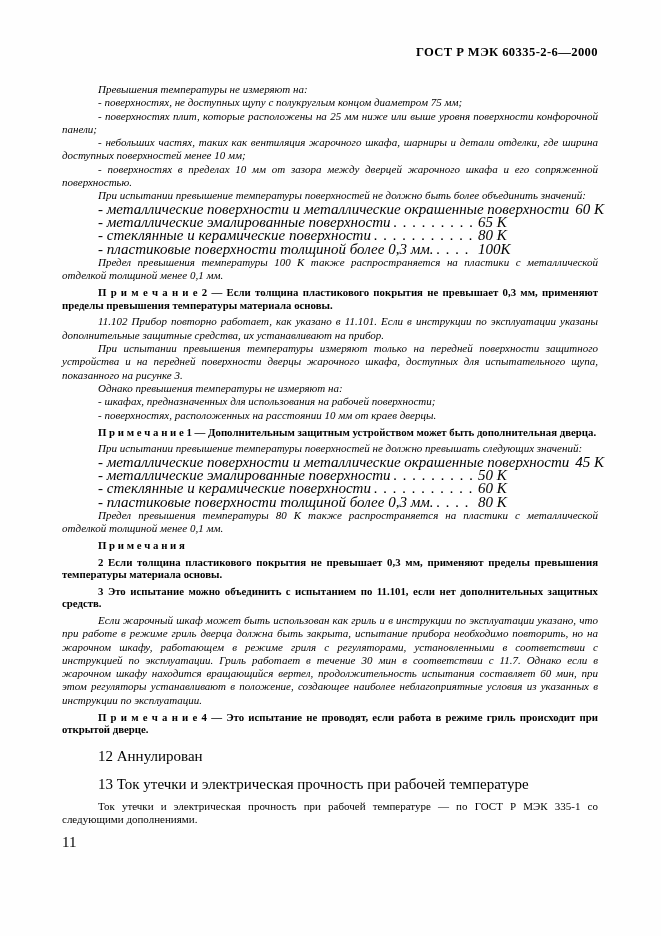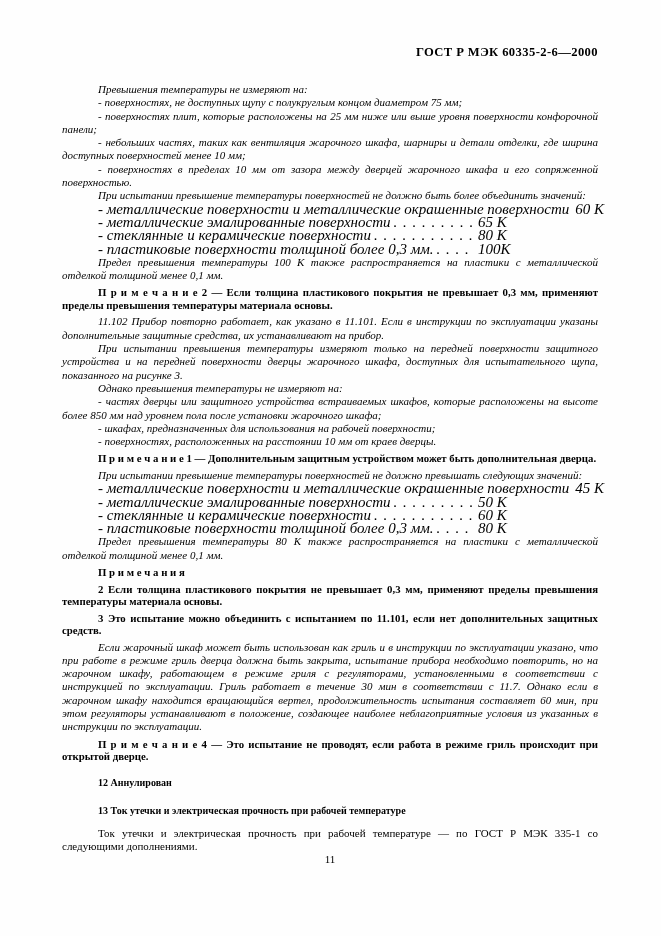--- a/index.html
+++ b/index.html
@@ -31,22 +31,22 @@
   }
   .para-italic { font-style: italic; }
   .para-regular { font-style: normal; }
   .para-note {
     font-size: 10.8px;
     line-height: 12.5px;
     margin: 4px 0;
     font-weight: bold;
   }
   .heading {
-    font-weight: bold;
-    font-size: 10px;
+    font-weight: normal;
+    font-size: 15px;
     line-height: 16px;
     text-indent: 36px;
     margin: 12px 0 8px 0;
   }
   .leader-row {
     display: flex;
     align-items: baseline;
     box-sizing: border-box;
     width: 452px;
     padding-left: 36px;
@@ -64,23 +64,24 @@
   .leader-dots::after {
     content: " . . . . . . . . . . . . . . . . . . . . . . . . . . . . . . . . . . . . . . . . . . . . . . . . . .";
     letter-spacing: 1px;
   }
   .leader-value {
     white-space: nowrap;
     width: 36px;
     text-align: left;
   }
   .page-num {
-    text-align: center;
-    font-size: 11px;
+    text-align: left;
+    font-size: 15px;
     line-height: 13px;
+    margin-top: 9px;
   }
 </style>
 </head>
 <body>
 
 <div class="page">
   <div class="doc-header">ГОСТ Р МЭК 60335-2-6—2000</div>
 
   <div class="doc-body">
       <div class="para para-italic">Превышения температуры не измеряют на:</div>
@@ -107,21 +108,20 @@
       <div class="leader-row">
         <span class="leader-label">- пластиковые поверхности толщиной более 0,3 мм.</span>
         <span class="leader-dots"></span>
         <span class="leader-value">100К</span>
       </div>
       <div class="para para-italic">Предел превышения температуры 100 К также распространяется на пластики с металлической отделкой толщиной менее 0,1 мм.</div>
       <div class="para para-note">П р и м е ч а н и е  2 — Если толщина пластикового покрытия не превышает 0,3 мм, применяют пределы превышения температуры материала основы.</div>
       <div class="para para-italic">11.102 Прибор повторно работает, как указано в 11.101. Если в инструкции по эксплуатации указаны дополнительные защитные средства, их устанавливают на прибор.</div>
       <div class="para para-italic">При испытании превышения температуры измеряют только на передней поверхности защитного устройства и на передней поверхности дверцы жарочного шкафа, доступных для испытательного щупа, показанного на рисунке 3.</div>
       <div class="para para-italic">Однако превышения температуры не измеряют на:</div>
-      <div class="para para-italic">- частях дверцы или защитного устройства встраиваемых шкафов, которые расположены на высоте более 850 мм над уровнем пола после установки жарочного шкафа;</div>
       <div class="para para-italic">- шкафах, предназначенных для использования на рабочей поверхности;</div>
       <div class="para para-italic">- поверхностях, расположенных на расстоянии 10 мм от краев дверцы.</div>
       <div class="para para-note">П р и м е ч а н и е  1 — Дополнительным защитным устройством может быть дополнительная дверца.</div>
       <div class="para para-italic">При испытании превышение температуры поверхностей не должно превышать следующих значений:</div>
       <div class="leader-row">
         <span class="leader-label">- металлические поверхности и металлические окрашенные поверхности</span>
         <span class="leader-dots"></span>
         <span class="leader-value">45 К</span>
       </div>
       <div class="leader-row">

